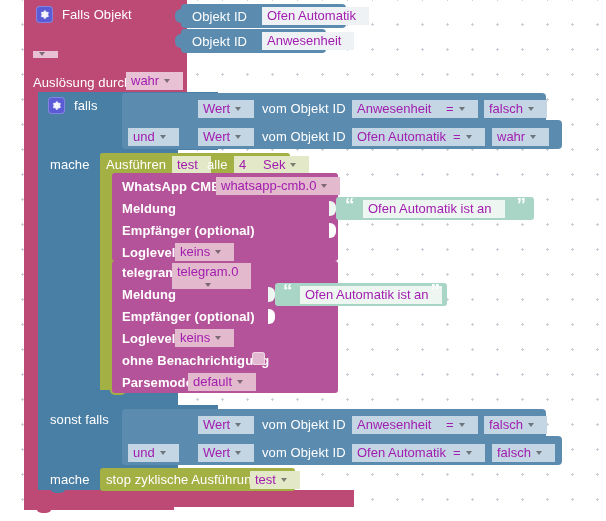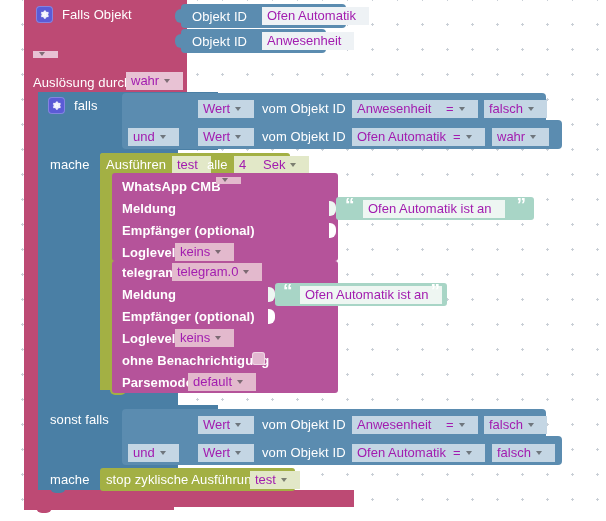--- a/index.html
+++ b/index.html
@@ -184,20 +184,21 @@
   <span class="field f-olive" style="position:absolute;left:234px;top:156px;">4</span>
   <span class="field f-olive" style="position:absolute;left:258px;top:156px;">
     <span>Sek</span>
     <i class="caret"></i>
   </span>
 
   <div class="blk body-magenta" style="left:112px;top:173px;width:226px;height:88px;border-radius:3px;"></div>
 
   <span class="lbl" style="position:absolute;left:122px;top:180px;font-weight:bold;">WhatsApp CMB</span>
   <span class="field f-pink2" style="position:absolute;left:216px;top:177px;">
+    <span>whatsapp-cmb.0</span>
     <i class="caret"></i>
   </span>
 
   <span class="lbl" style="position:absolute;left:122px;top:202px;font-weight:bold;">Meldung</span>
   <div class="blk" style="left:329px;top:201px;width:7px;height:15px;background:#eef6f2;border-radius:0 6px 6px 0;"></div>
 
   <div class="blk body-mint" style="left:336px;top:197px;width:198px;height:23px;border-radius:3px;">
     <span style="position:absolute;left:9px;top:-3px;color:#ffffff;font-size:19px;font-weight:bold;">“</span>
     <span class="field f-mint" style="position:absolute;left:27px;top:3px;">Ofen Automatik ist an</span>
     <span style="position:absolute;right:8px;top:-3px;color:#ffffff;font-size:19px;font-weight:bold;">”</span>
@@ -208,21 +209,21 @@
 
   <span class="lbl" style="position:absolute;left:122px;top:246px;font-weight:bold;">Loglevel</span>
   <span class="field f-pink2" style="position:absolute;left:175px;top:243px;">
     <span>keins</span>
     <i class="caret"></i>
   </span>
 
   <div class="blk body-magenta" style="left:112px;top:261px;width:226px;height:132px;border-radius:3px;"></div>
 
   <span class="lbl" style="position:absolute;left:122px;top:266px;font-weight:bold;">telegram</span>
-  <span class="field f-pink2" style="position:absolute;left:172px;top:263px;">
+  <span class="field f-pink2" style="position:absolute;left:172px;top:263px;flex-direction:column;">
     <span>telegram.0</span>
     <i class="caret"></i>
   </span>
 
   <span class="lbl" style="position:absolute;left:122px;top:288px;font-weight:bold;">Meldung</span>
   <div class="blk" style="left:268px;top:287px;width:7px;height:15px;background:#eef6f2;border-radius:0 6px 6px 0;"></div>
 
   <div class="blk body-mint" style="left:275px;top:283px;width:172px;height:23px;border-radius:3px;">
     <span style="position:absolute;left:8px;top:-3px;color:#ffffff;font-size:19px;font-weight:bold;">“</span>
     <span class="field f-mint" style="position:absolute;left:25px;top:3px;">Ofen Automatik ist an</span>

